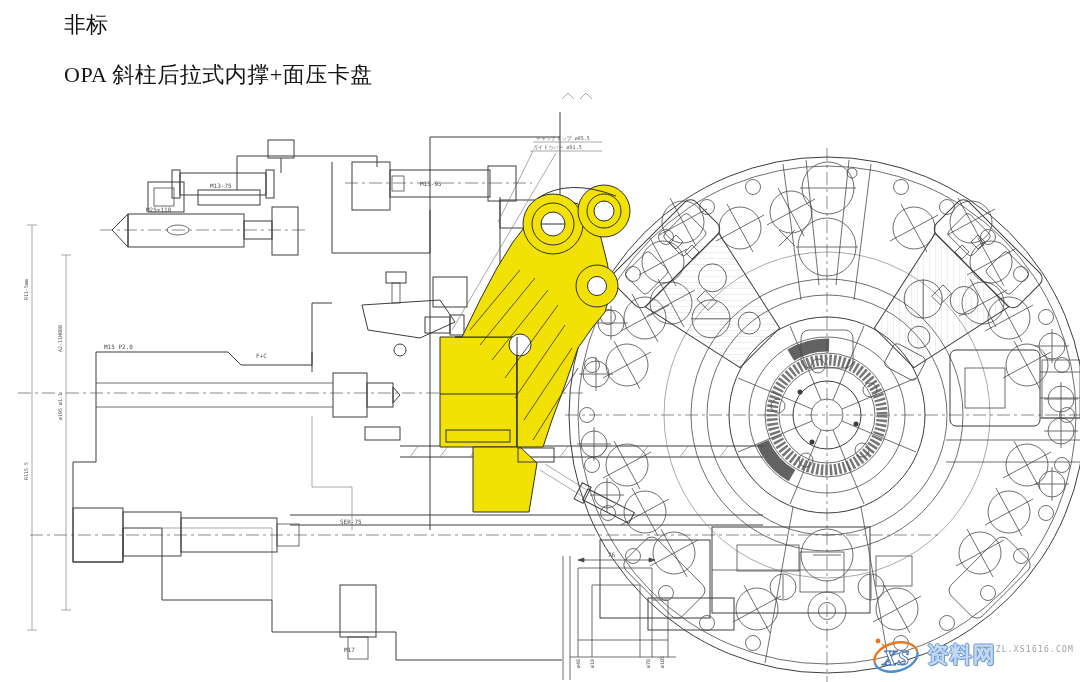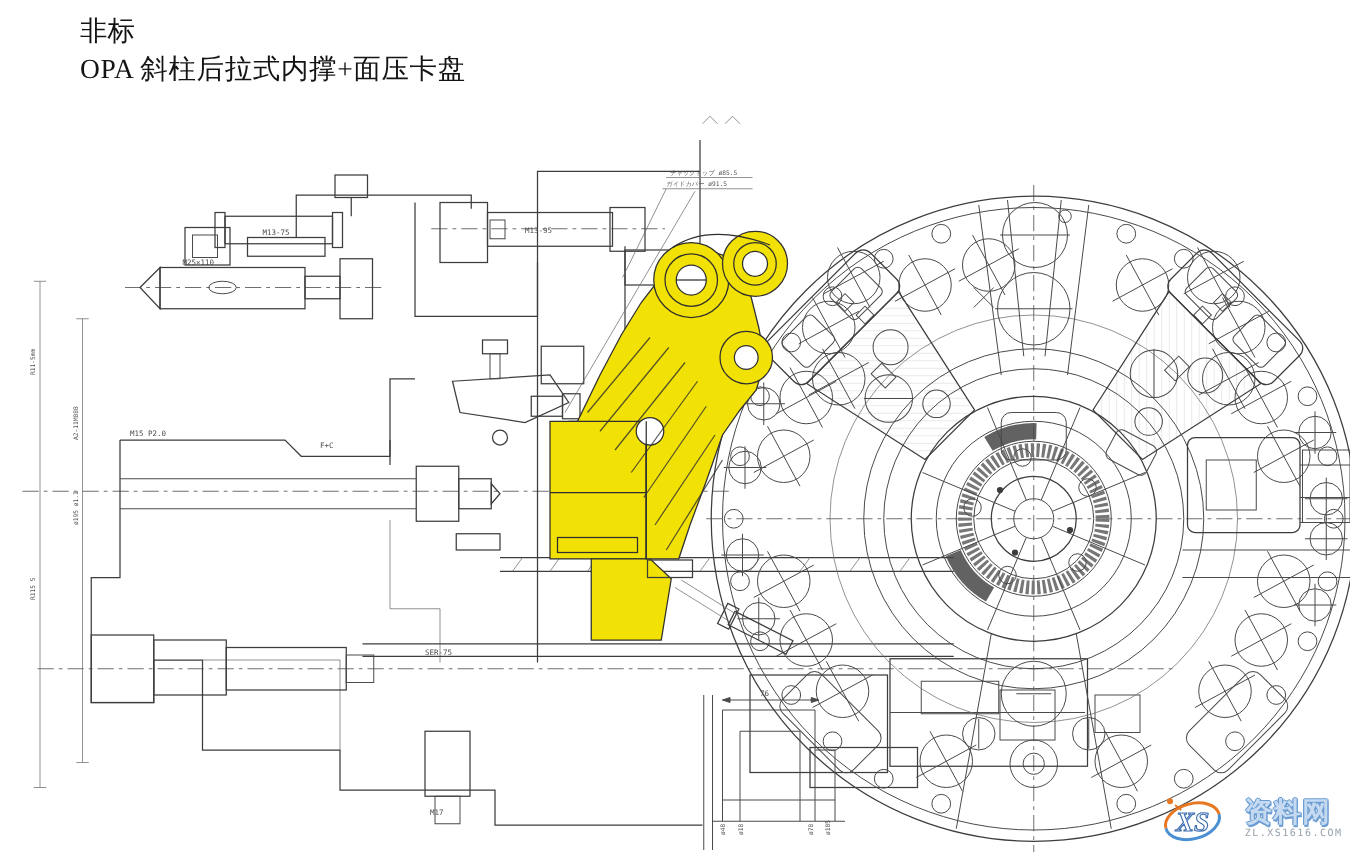--- a/index.html
+++ b/index.html
@@ -2,32 +2,32 @@
 <html><head>
 <meta charset="utf-8">
 <style>
   html,body{margin:0;padding:0;background:#ffffff;}
   .page{position:relative;width:1080px;height:682px;background:#fff;overflow:hidden;
         font-family:"Liberation Sans",sans-serif;border-radius:20px;}
   .drawing-wrap{position:absolute;inset:0;}
   svg{display:block;}
   .header{position:absolute;left:64px;top:10px;color:#141414;
           font-family:"Liberation Serif",serif;font-size:22px;line-height:30px;z-index:5;}
-  .header .l2{letter-spacing:.5px;}
+  .header .l2{letter-spacing:.5px;margin-top:20px;}
   
   .d{stroke:#3d3d3d;fill:none;stroke-width:1;}
   .d2{stroke:#4a4a4a;fill:none;stroke-width:.8;}
   .thin{stroke:#6e6e6e;fill:none;stroke-width:.6;}
   .cl{stroke:#5a5a5a;fill:none;stroke-width:.7;stroke-dasharray:13 4 3 4;}
   .ann{font-family:"DejaVu Sans Mono",monospace;font-size:6px;fill:#4c4c4c;}
   .ann5{font-family:"DejaVu Sans Mono",monospace;font-size:5px;fill:#555;}
   .yline{stroke:#2f2f2f;fill:none;stroke-width:1;}
   
-  .watermark{position:absolute;right:6px;bottom:4px;display:flex;align-items:center;gap:14px;z-index:6;}
-  .wm-text{display:flex;flex-direction:column;line-height:1;justify-content:center;}
+  .watermark{position:absolute;right:6px;bottom:4px;display:flex;align-items:center;gap:3px;z-index:6;}
+  .wm-text{display:flex;line-height:1;justify-content:center;}
   .wm-name{font-size:22px;font-weight:bold;color:#c5daf0;letter-spacing:1px;
      text-shadow:1px 0 #6b9cd4,-1px 0 #6b9cd4,0 1px #6b9cd4,0 -1px #6b9cd4,1px 1px #6b9cd4;}
   .wm-url{font-size:8px;color:#98a2ab;letter-spacing:1.2px;margin-top:2px;
      font-family:"DejaVu Sans Mono",monospace;}
 </style>
 </head>
 <body>
 
 <div class="page">
 

